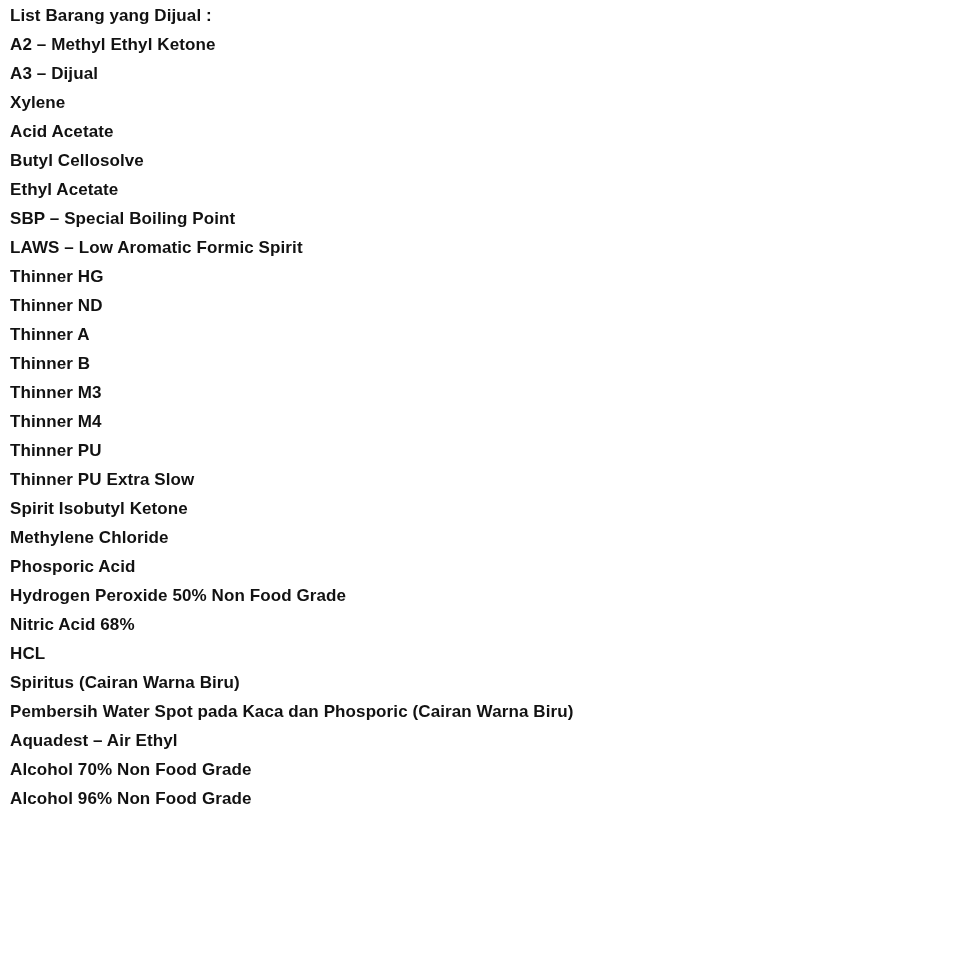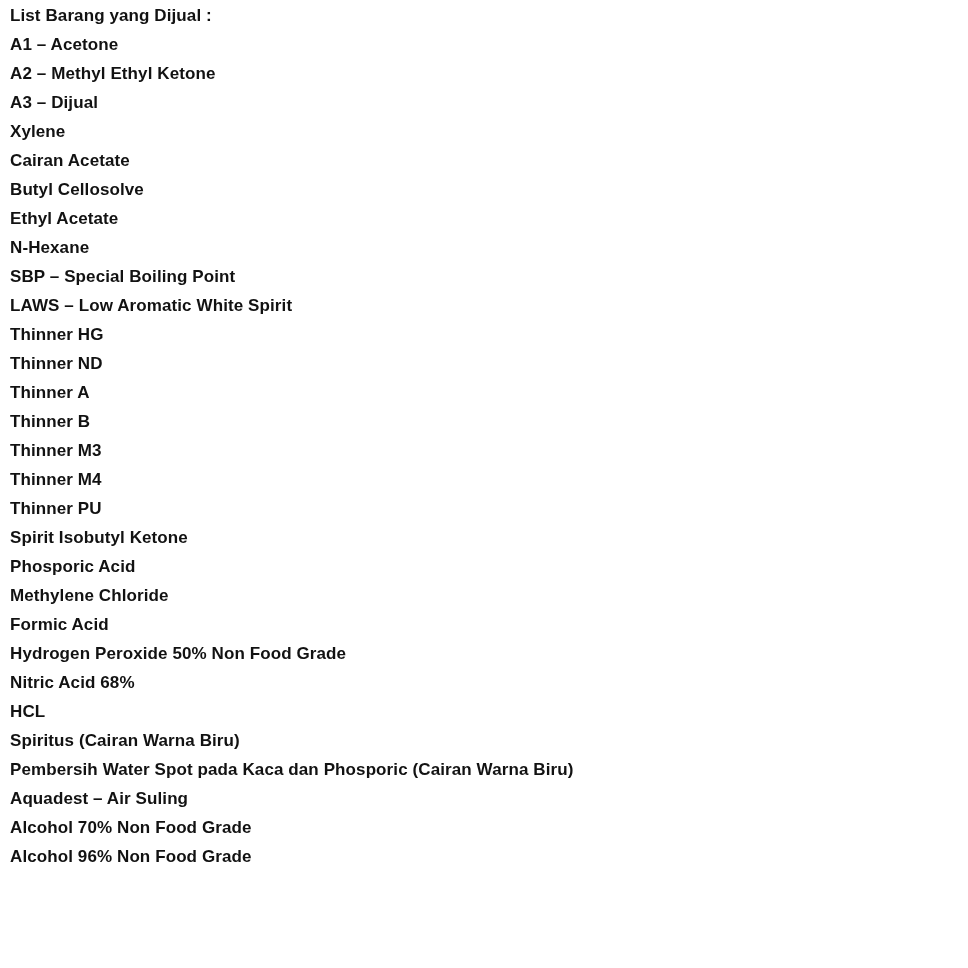--- a/index.html
+++ b/index.html
@@ -25,43 +25,41 @@
     white-space: nowrap;
     letter-spacing: 0.1px;
   }
 </style>
 </head>
 <body>
 
 <div class="page">
   <div class="doc-line">List Barang yang Dijual :</div>
   <div id="item-list">
-      <div class="doc-line">A1 – Acetone</div>
       <div class="doc-line">A2 – Methyl Ethyl Ketone</div>
       <div class="doc-line">A3 – Dijual</div>
       <div class="doc-line">Xylene</div>
-      <div class="doc-line">Cairan Acetate</div>
+      <div class="doc-line">Acid Acetate</div>
       <div class="doc-line">Butyl Cellosolve</div>
       <div class="doc-line">Ethyl Acetate</div>
-      <div class="doc-line">N-Hexane</div>
       <div class="doc-line">SBP – Special Boiling Point</div>
-      <div class="doc-line">LAWS – Low Aromatic White Spirit</div>
+      <div class="doc-line">LAWS – Low Aromatic Formic Spirit</div>
       <div class="doc-line">Thinner HG</div>
       <div class="doc-line">Thinner ND</div>
       <div class="doc-line">Thinner A</div>
       <div class="doc-line">Thinner B</div>
       <div class="doc-line">Thinner M3</div>
       <div class="doc-line">Thinner M4</div>
       <div class="doc-line">Thinner PU</div>
+      <div class="doc-line">Thinner PU Extra Slow</div>
       <div class="doc-line">Spirit Isobutyl Ketone</div>
+      <div class="doc-line">Methylene Chloride</div>
       <div class="doc-line">Phosporic Acid</div>
-      <div class="doc-line">Methylene Chloride</div>
-      <div class="doc-line">Formic Acid</div>
       <div class="doc-line">Hydrogen Peroxide 50% Non Food Grade</div>
       <div class="doc-line">Nitric Acid 68%</div>
       <div class="doc-line">HCL</div>
       <div class="doc-line">Spiritus (Cairan Warna Biru)</div>
       <div class="doc-line">Pembersih Water Spot pada Kaca dan Phosporic (Cairan Warna Biru)</div>
-      <div class="doc-line">Aquadest – Air Suling</div>
+      <div class="doc-line">Aquadest – Air Ethyl</div>
       <div class="doc-line">Alcohol 70% Non Food Grade</div>
       <div class="doc-line">Alcohol 96% Non Food Grade</div>
     </div>
 </div>
 
 </body></html>

